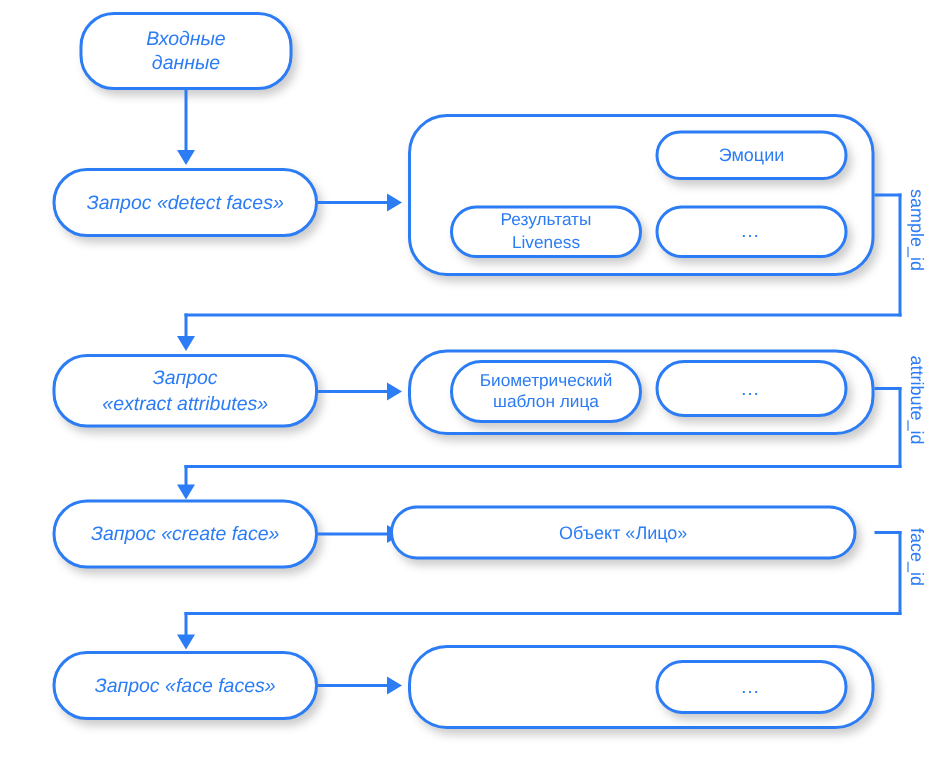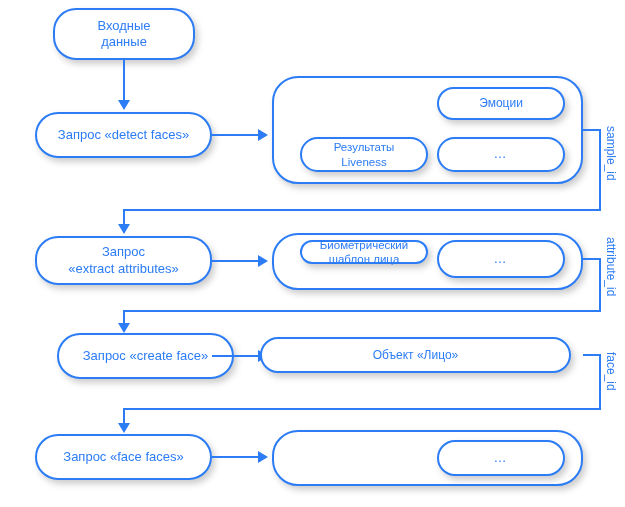--- a/index.html
+++ b/index.html
@@ -20,21 +20,21 @@
     border:2px solid var(--brand,#2b7cf5);
     color:var(--brand,#2b7cf5);
     display:flex;
     align-items:center;
     justify-content:center;
     text-align:center;
     line-height:1.25;
     box-shadow:3px 4px 6px rgba(90,90,90,.30);
   }
   .pill{border-radius:999px;}
-  .rr{border-radius:23px;}
+  .rr{border-radius:23px;font-style:italic;}
 
   
   .group{
     position:absolute;
     box-sizing:border-box;
     background:#ffffff;
     border:2px solid var(--brand,#2b7cf5);
     border-radius:26px;
     box-shadow:3px 4px 6px rgba(90,90,90,.30);
   }
@@ -120,39 +120,39 @@
   <div class="node rr t-lg" style="left:35px;top:236px;width:177px;height:49px;flex-direction:column;">
     <span>Запрос</span>
     <span>«extract attributes»</span>
   </div>
 
   <div class="ln lnh" style="left:212px;top:260px;width:50px;"></div>
   <div class="arrow-r" style="left:258px;top:255px;"></div>
 
   <div class="group" style="left:272px;top:233px;width:311px;height:57px;"></div>
 
-  <div class="node pill t-sm" style="left:300px;top:240px;width:128px;height:24px;flex-direction:column;">
+  <div class="node pill t-sm" style="left:300px;top:240px;width:128px;height:42px;flex-direction:column;">
     <span>Биометрический</span>
     <span>шаблон лица</span>
   </div>
   <div class="node pill dots" style="left:437px;top:240px;width:128px;height:38px;">
     <span>…</span>
   </div>
 
   <div class="ln lnh" style="left:583px;top:258px;width:18px;"></div>
   <div class="ln lnv" style="left:599px;top:258px;height:54px;"></div>
   <div class="ln lnh" style="left:123px;top:310px;width:478px;"></div>
   <div class="ln lnv" style="left:123px;top:310px;height:16px;"></div>
   <div class="arrow-d" style="left:118px;top:323px;"></div>
 
   <div class="vlabel" style="left:618px;top:237px;">
     <span>attribute_id</span>
   </div>
 
-  <div class="node rr t-lg" style="left:35px;top:333px;width:177px;height:46px;margin-left:22px;">
+  <div class="node rr t-lg" style="left:35px;top:333px;width:177px;height:46px;">
     <span>Запрос «create face»</span>
   </div>
 
   <div class="ln lnh" style="left:212px;top:355px;width:50px;"></div>
   <div class="arrow-r" style="left:258px;top:350px;"></div>
 
   <div class="node pill t-md" style="left:260px;top:337px;width:311px;height:36px;">
     <span>Объект «Лицо»</span>
   </div>
 

